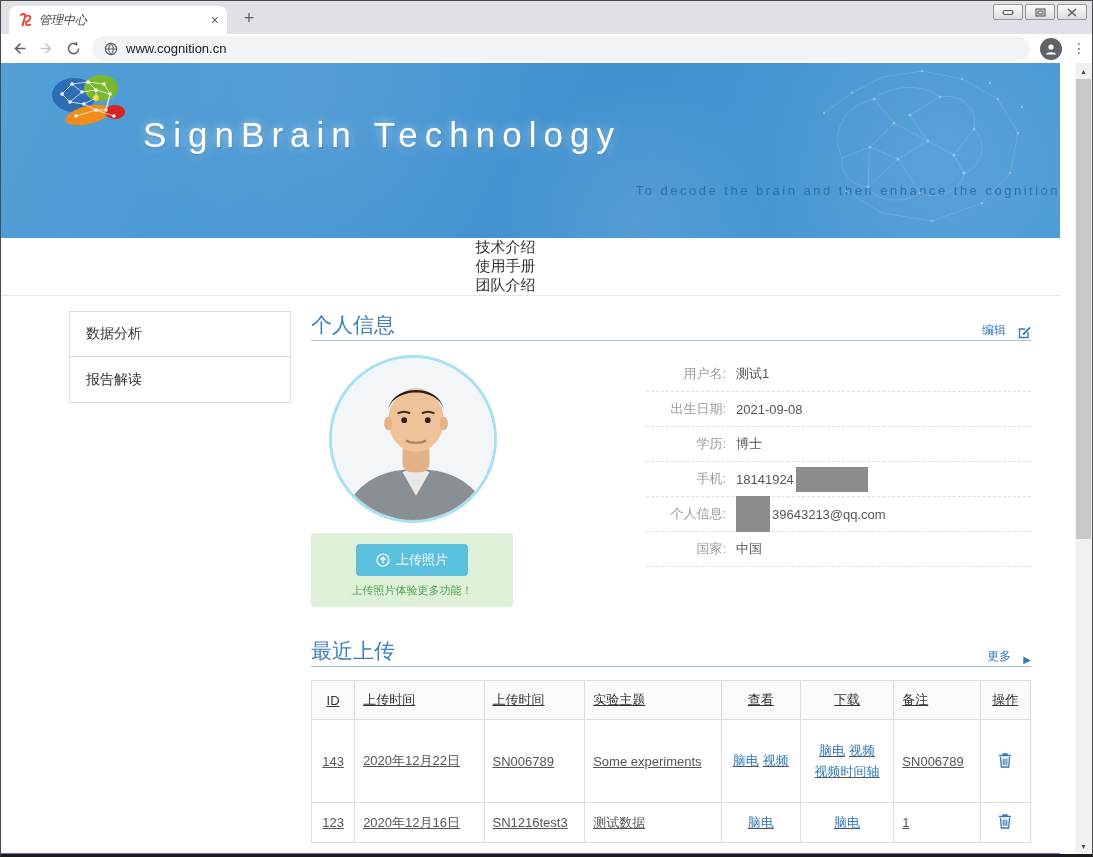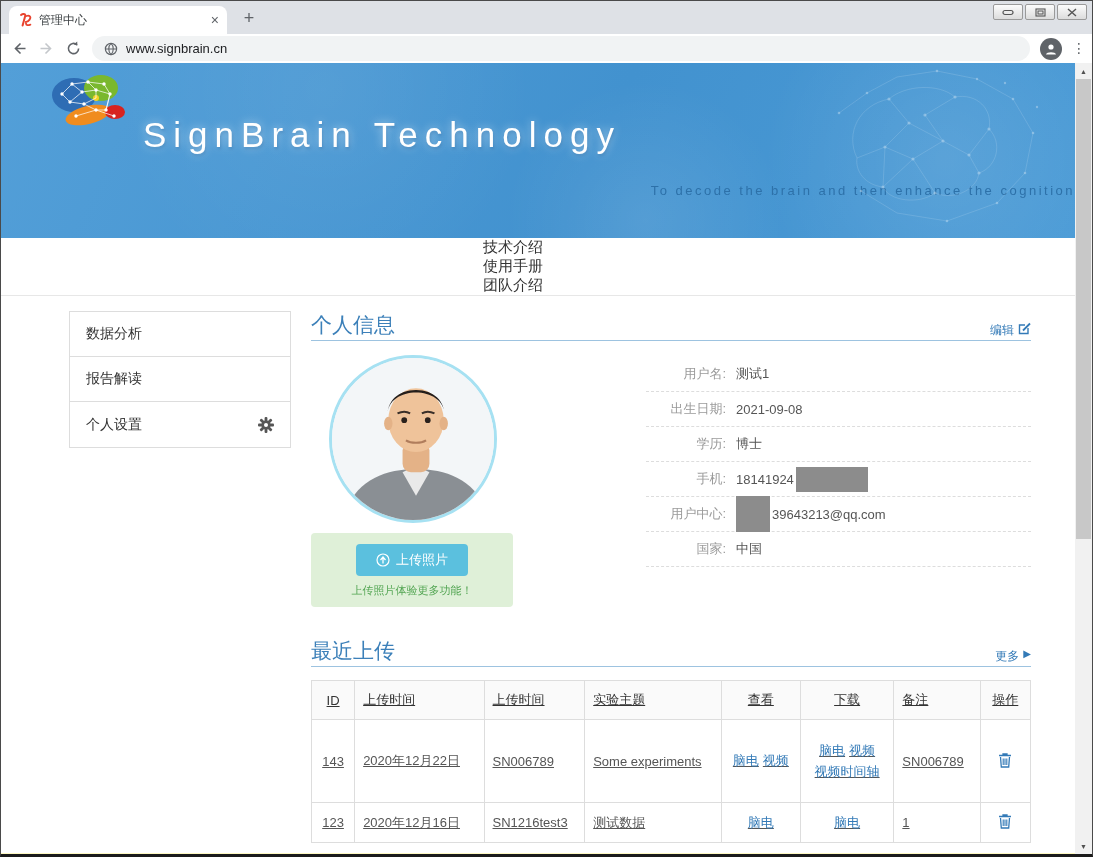--- a/index.html
+++ b/index.html
@@ -5,21 +5,21 @@
   * { margin:0; padding:0; box-sizing:border-box; }
   html,body { width:1093px; height:857px; font-family:"Liberation Sans","DejaVu Sans",sans-serif; background:#888; }
   .window { position:relative; width:1093px; height:857px; background:#dee1e6;
             border:1px solid #4a4a4a; border-bottom:3px solid #1b1b1b; overflow:hidden; }
 
   
   .tabstrip { position:relative; height:33px; background:#dee1e6; }
   .tab { position:absolute; left:8px; bottom:0; width:218px; height:28px; background:#fff;
          border-radius:8px 8px 0 0; display:flex; align-items:center; padding:0 8px; gap:6px; }
   .favicon { width:16px; height:16px; flex:0 0 16px; }
-  .tab-title { flex:1; font-size:12px; color:#3c4043; white-space:nowrap; overflow:hidden; }
+  .tab-title { flex:1; font-size:12px; color:#3c4043; white-space:nowrap; overflow:hidden;font-style:italic; }
   .tab-close { color:#5f6368; font-size:14px; line-height:1; cursor:pointer; }
   .new-tab { position:absolute; left:236px; top:6px; width:24px; height:24px; text-align:center;
              font-size:18px; line-height:22px; color:#5f6368; }
   .win-controls { position:absolute; right:5px; top:3px; display:flex; gap:2px; }
   .win-btn { width:30px; height:16px; border:1px solid #9a9a9a; border-radius:2px;
              background:linear-gradient(#fcfcfc,#dcdcdc); display:flex; align-items:center; justify-content:center; }
 
   
   .toolbar { height:29px; background:#fff; display:flex; align-items:center; padding:0 10px; gap:10px; }
   .nav-ico { width:17px; height:17px; flex:0 0 auto; }
@@ -30,21 +30,21 @@
                     align-items:center; justify-content:center; }
   .kebab { color:#5f6368; font-size:14px; letter-spacing:0; line-height:5px; text-align:center; width:10px; }
 
   
   .viewport-wrap { position:relative; height:791px; background:#fff; }
   .scrollbar { position:absolute; right:0; top:0; bottom:0; width:17px; background:#f1f1f1; z-index:50; }
   .sb-arrow { position:absolute; left:0; width:17px; height:16px; display:flex; align-items:center;
               justify-content:center; font-size:7px; color:#505050; }
   .sb-up { top:0; } .sb-down { bottom:0; }
   .sb-thumb { position:absolute; left:1px; top:16px; width:15px; height:460px; background:#c8c8c8; }
-  .viewport { margin-right:17px; height:100%; overflow:hidden; background:#fef9c3; }
+  .viewport { margin-right:32px; height:100%; overflow:hidden; background:#8b5cf6; }
 
   
   .banner { position:relative; height:175px; overflow:hidden;
     background:
       radial-gradient(circle 260px at 88% 55%, rgba(255,255,255,.10), rgba(255,255,255,0) 70%),
       radial-gradient(circle 200px at 60% 90%, rgba(255,255,255,.09), rgba(255,255,255,0) 70%),
       radial-gradient(circle 300px at 30% 15%, rgba(255,255,255,.06), rgba(255,255,255,0) 70%),
       linear-gradient(115deg,#539fd8,#4292cf 55%,#4b9bd6); }
   .logo { position:absolute; left:46px; top:8px; }
   .banner-title { position:absolute; left:142px; top:52px; font-size:35px; color:#fff; letter-spacing:7px;
@@ -67,21 +67,21 @@
   .sidebar { position:absolute; left:68px; top:15px; width:222px; border:1px solid #ddd; }
   .side-item { height:45px; display:flex; align-items:center; justify-content:space-between;
                padding:0 16px; font-size:14px; color:#333; border-bottom:1px solid #ddd; background:#fff; cursor:pointer; }
   .side-item:last-child { border-bottom:none; }
   .side-item.active { background:#3c80b9; color:#fff; border-color:#3c80b9; }
 
   .main { position:absolute; left:310px; top:15px; width:720px; }
   .section-header { display:flex; justify-content:space-between; align-items:flex-end;
                     border-bottom:1px solid #9dc3e0; padding-bottom:1px; }
   .section-title { font-size:21px; color:#3c80b9; font-weight:400; }
-  .section-link { font-size:12px; color:#337ab7; display:flex; align-items:flex-start; gap:4px; cursor:pointer; }
+  .section-link { font-size:12px; color:#337ab7; display:flex; align-items:flex-end; gap:12px; cursor:pointer; }
 
   .profile-row { position:relative; margin-top:14px; height:258px; }
   .photo-col { position:absolute; left:0; top:0; width:206px; }
   .avatar-circle { width:168px; height:168px; margin-left:18px; border-radius:50%;
                    border:3px solid #a6e1f2; overflow:hidden; background:#f6f8fa; }
   .upload-box { margin-top:10px; width:202px; background:#dff0d8; border-radius:4px;
                 text-align:center; padding:11px 0 9px; }
   .upload-btn { background:#5bc0de; color:#fff; border:none; border-radius:4px; font-size:13px;
                 padding:7px 20px; cursor:pointer; display:inline-flex; align-items:center; gap:6px;
                 font-family:inherit; }
@@ -151,21 +151,21 @@
     </svg>
     <svg class="nav-ico" viewBox="0 0 17 17">
       <path d="M13.6,8.5 A5.1,5.1 0 1 1 12,4.8" stroke="#5f6368" stroke-width="1.6" fill="none"></path>
       <path d="M12.2,1.6 L12.4,5.4 L8.8,4.6 Z" fill="#5f6368"></path>
     </svg>
     <div class="urlbar">
       <svg width="14" height="14" viewBox="0 0 14 14">
         <circle cx="7" cy="7" r="5.6" fill="none" stroke="#5f6368" stroke-width="1.2"></circle>
         <path d="M1.4,7 H12.6 M7,1.4 C4,4 4,10 7,12.6 C10,10 10,4 7,1.4" fill="none" stroke="#5f6368" stroke-width="1.1"></path>
       </svg>
-      <span class="url-text">www.signbrain.cn</span>
+      <span class="url-text">www.cognition.cn</span>
     </div>
     <div class="browser-avatar">
       <svg width="14" height="14" viewBox="0 0 14 14">
           <circle cx="7" cy="5" r="2.6" fill="#fff"></circle>
           <path d="M2,12.5 C2.5,9.5 11.5,9.5 12,12.5 Z" fill="#fff"></path>
         </svg>
     </div>
     <div class="kebab">⋮</div>
   </div>
 
@@ -263,33 +263,20 @@
 
       <div class="page">
 
         <div class="sidebar">
           <div class="side-item">
             <span>数据分析</span>
           </div>
           <div class="side-item">
             <span>报告解读</span>
           </div>
-          <div class="side-item">
-            <span>个人设置</span>
-            <svg width="16" height="16" viewBox="0 0 16 16">
-              <g fill="#555">
-                <rect x="6.6" y="0" width="2.8" height="16" rx="1"></rect>
-                <rect x="6.6" y="0" width="2.8" height="16" rx="1" transform="rotate(90 8 8)"></rect>
-                <rect x="6.6" y="0" width="2.8" height="16" rx="1" transform="rotate(45 8 8)"></rect>
-                <rect x="6.6" y="0" width="2.8" height="16" rx="1" transform="rotate(135 8 8)"></rect>
-                <circle cx="8" cy="8" r="4.6"></circle>
-              </g>
-              <circle cx="8" cy="8" r="2" fill="#fff"></circle>
-            </svg>
-          </div>
         </div>
 
         <div class="main">
 
           <div class="section-header">
             <span class="section-title">个人信息</span>
             <span class="section-link">
               <span>编辑</span>
               <svg width="13" height="13" viewBox="0 0 13 13">
                 <path d="M10,6 V11.5 H1.5 V3 H7" fill="none" stroke="#337ab7" stroke-width="1.4"></path>
@@ -343,21 +330,21 @@
                 <span class="field-value">博士</span>
               </div>
               <div class="field-row">
                 <span class="field-label">手机:</span>
                 <span class="field-value">
                   <span>18141924</span>
                   <span class="redact redact-phone"></span>
                 </span>
               </div>
               <div class="field-row">
-                <span class="field-label">用户中心:</span>
+                <span class="field-label">个人信息:</span>
                 <span class="field-value">
                   <span class="redact redact-email"></span>
                   <span>39643213@qq.com</span>
                 </span>
               </div>
               <div class="field-row">
                 <span class="field-label">国家:</span>
                 <span class="field-value">中国</span>
               </div>
             </div>

